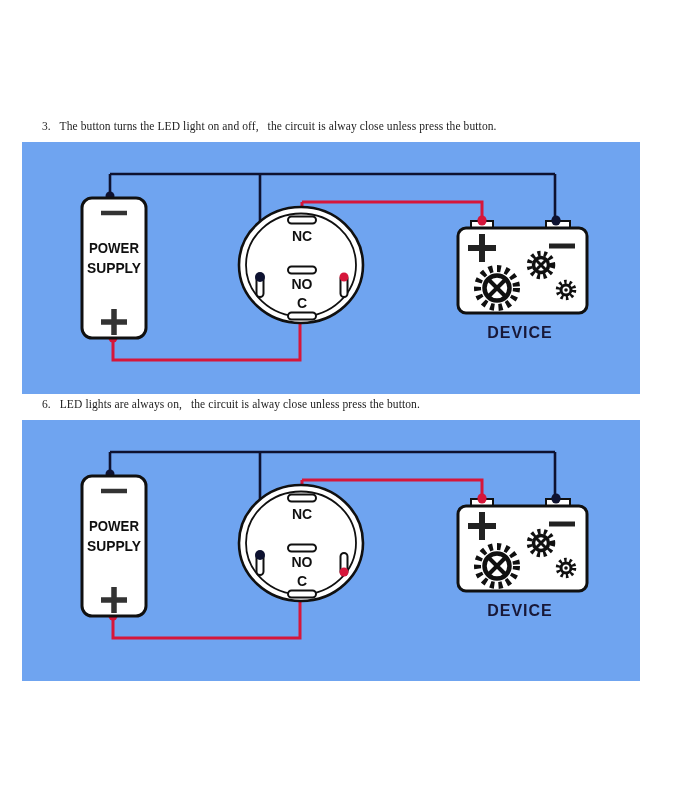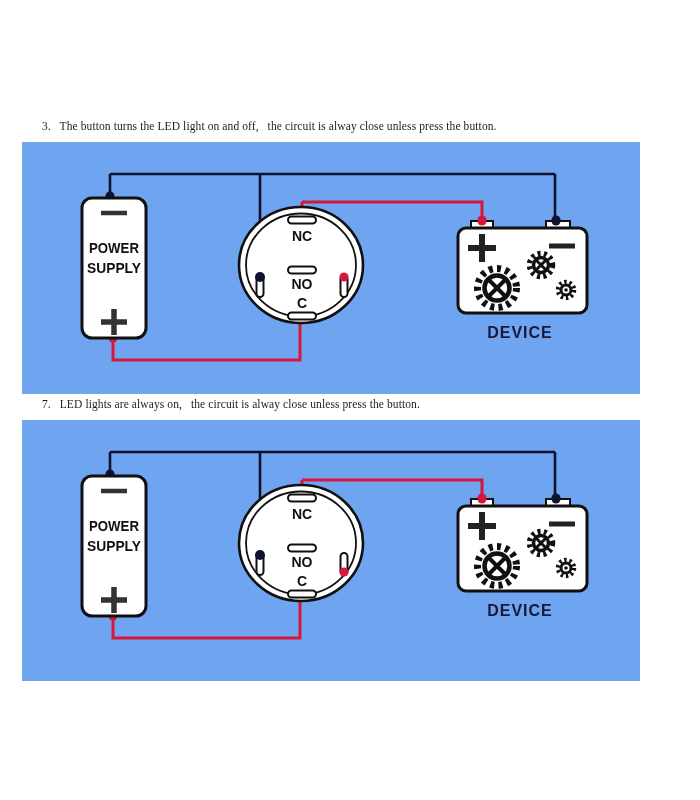--- a/index.html
+++ b/index.html
@@ -98,21 +98,21 @@
     </g>
     <g stroke="#101010" fill="none">
       <circle cx="544" cy="148" r="8" stroke-width="4.5" stroke-dasharray="2.4 2.7"></circle>
       <circle cx="544" cy="148" r="5" stroke-width="3"></circle>
       <circle cx="544" cy="148" r="1.8" fill="#101010" stroke="none"></circle>
     </g>
     <text x="498" y="196" text-anchor="middle" class="device-label" fill="#181838">DEVICE</text>
   </g>
 </svg>
 
-<div id="caption-4" class="caption">7.   LED lights are always on,   the circuit is alway close unless press the button.</div>
+<div id="caption-4" class="caption">6.   LED lights are always on,   the circuit is alway close unless press the button.</div>
 
 <svg id="panel-4" class="panel" width="618" height="261" viewBox="0 0 618 261">
   <rect x="0" y="0" width="618" height="261" fill="#6FA4F0"></rect>
 
   <g stroke="#0E1230" stroke-width="2.6" fill="none">
     <path d="M88,32 H533"></path>
     <path d="M88,32 V55"></path>
     <path d="M238,32 V134"></path>
     <path d="M533,32 V80"></path>
   </g>

